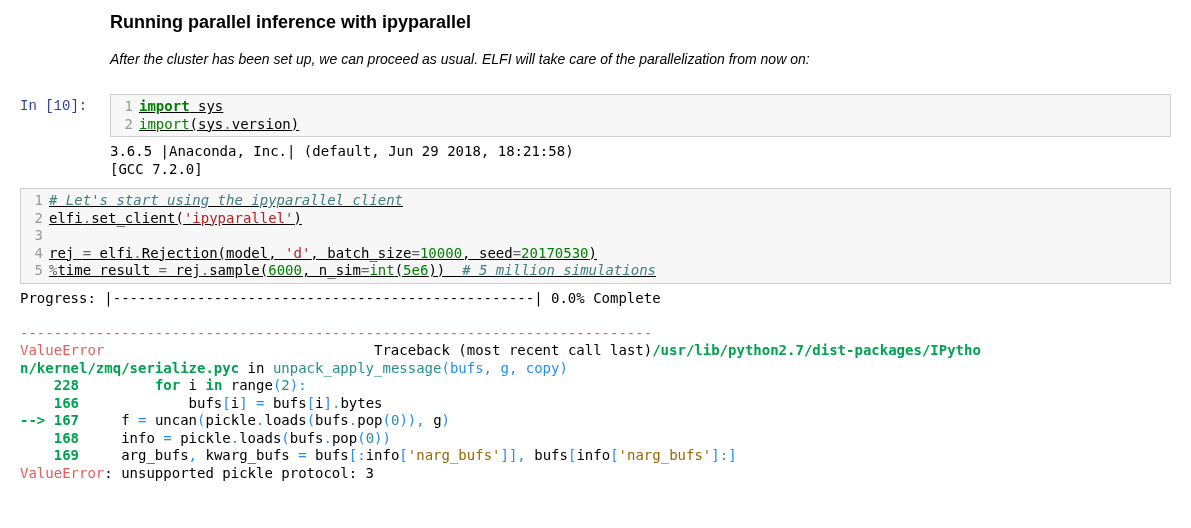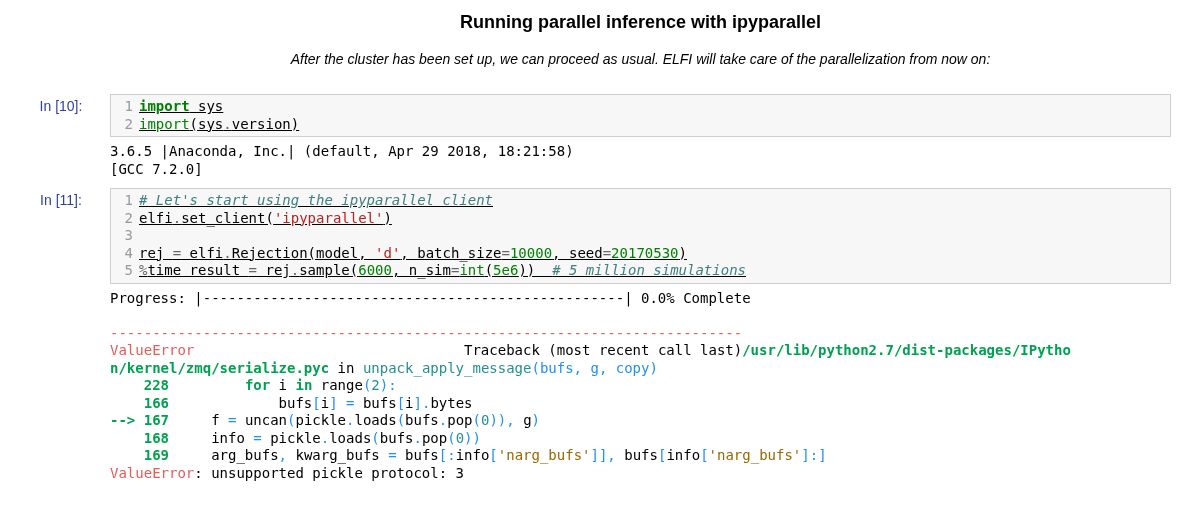--- a/index.html
+++ b/index.html
@@ -10,40 +10,39 @@
     color: #000;
     background: #fff;
   }
   .notebook {
     padding: 8px 20px 20px 20px;
   }
   .text-cell {
     margin-left: 90px;
     margin-bottom: 24px;
     margin-top: 4px;
-    text-align: center;
   }
   h3 {
     font-size: 18px;
     font-weight: 700;
     margin: 0 0 16px 0;
   }
   .para {
     font-size: 14px;
     margin: 0 0 16px 0;
     line-height: 1.5;
     font-style: italic;
   }
   .cell { display: flex; margin-bottom: 4px; }
   .prompt {
     width: 90px;
     flex: 0 0 90px;
-    text-align: center;
+    text-align: left;
     padding: 4px 8px 4px 0;
-    font-family: Liberation Sans, sans-serif;
+    font-family: Liberation Mono, monospace;
     font-size: 14px;
   }
   .prompt.in { color: #303F9F; }
   .cell-body { flex: 1; min-width: 0; }
   .input-area {
     background: #f7f7f7;
     border: 1px solid #cfcfcf;
     padding: 3px 0;
     font-family: "DejaVu Sans Mono", Menlo, Consolas, monospace;
     font-size: 14px;
@@ -94,27 +93,26 @@
       <div class="input-area" id="code-0">
           <div class="code-line">
             <span class="ln">1</span>
             <span class="code"><span class="c-kw">import</span> sys</span>
           </div>
           <div class="code-line">
             <span class="ln">2</span>
             <span class="code"><span class="c-bi">import</span>(sys<span class="c-op">.</span>version)</span>
           </div>
         </div>
-      <div class="output-area" id="out-0">3.6.5 |Anaconda, Inc.| (default, Apr 29 2018, 18:21:58) 
+      <div class="output-area" id="out-0">3.6.5 |Anaconda, Inc.| (default, Jun 29 2018, 18:21:58) 
 [GCC 7.2.0]</div>
     </div>
   </div>
 
   <div class="cell">
-    <div class="prompt in">In [11]:</div>
     <div class="cell-body">
       <div class="input-area" id="code-1">
           <div class="code-line">
             <span class="ln">1</span>
             <span class="code"><span class="c-cm"># Let's start using the ipyparallel client</span></span>
           </div>
           <div class="code-line">
             <span class="ln">2</span>
             <span class="code">elfi<span class="c-op">.</span>set_client(<span class="c-str">'ipyparallel'</span>)</span>
           </div>

